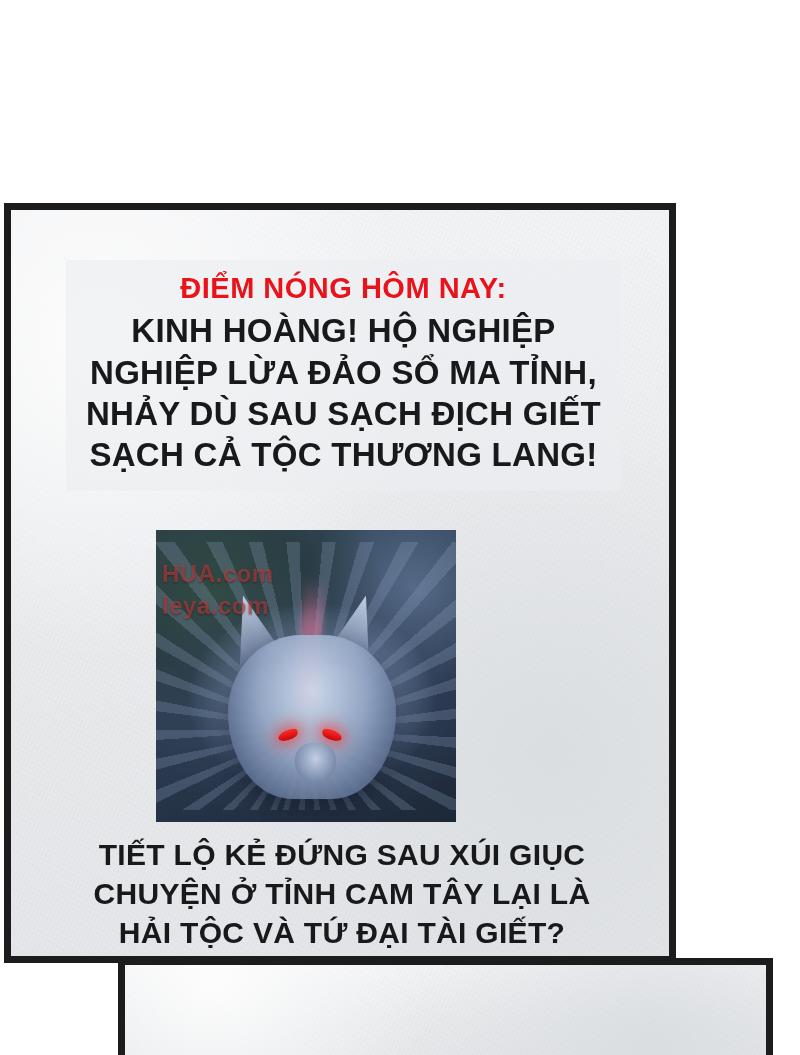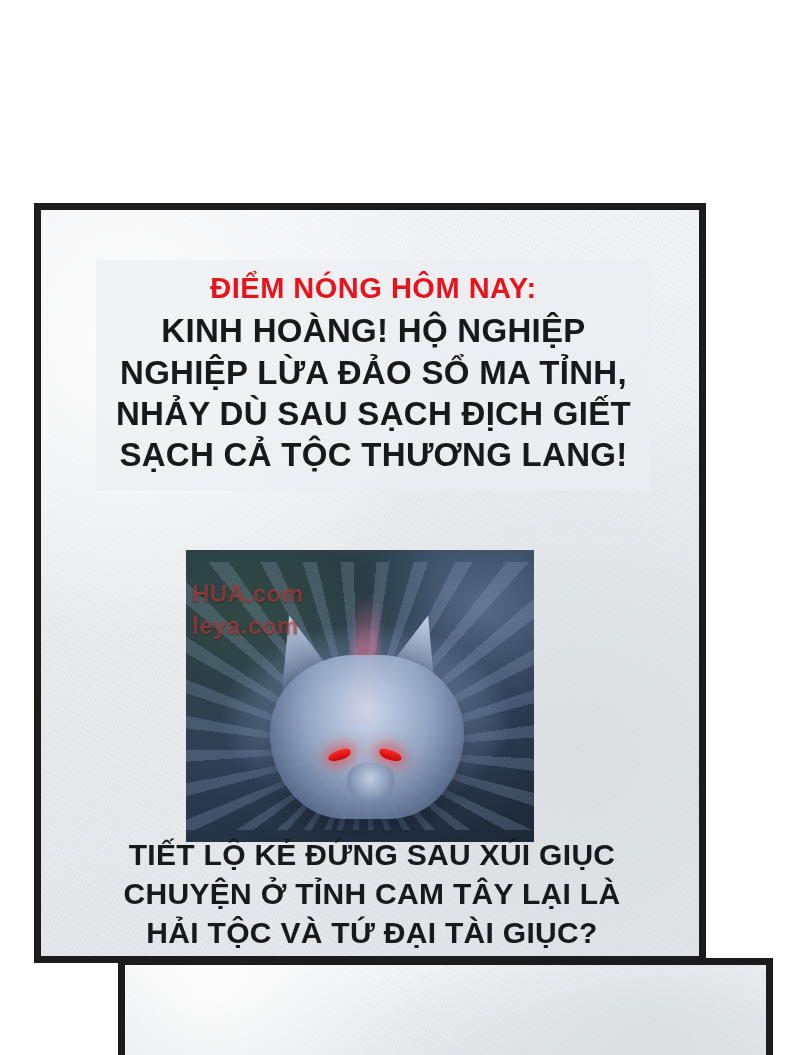--- a/index.html
+++ b/index.html
@@ -17,21 +17,21 @@
 
   
   .page {
     position: absolute;
     inset: 0;
     background: #ffffff;
   }
 
   .panel {
     position: absolute;
-    left: 34px;
+    left: 4px;
     top: 203px;
     width: 672px;
     height: 760px;
     border: 7px solid #1c1c1c;
     background: #86efac;
     box-sizing: border-box;
     overflow: hidden;
   }
 
   
@@ -77,25 +77,24 @@
     margin: 0;
     letter-spacing: 0.3px;
   }
   .headline .hl-line { display: block; }
 
   
   .inset {
     position: absolute;
     left: 145px;
     top: 320px;
-    width: 348px;
+    width: 300px;
     height: 292px;
     overflow: hidden;
     background: #2d3b4e;
-    margin-top: 20px;
   }
 
   .inset-art {
     position: absolute;
     inset: 0;
     background:
       radial-gradient(ellipse 58% 46% at 52% 58%, rgba(168,186,214,0.95) 0%, rgba(120,141,176,0.75) 38%, rgba(60,76,102,0.2) 72%, rgba(0,0,0,0) 100%),
       radial-gradient(ellipse 70% 60% at 20% 22%, rgba(48,74,62,0.85) 0%, rgba(33,52,48,0.55) 45%, rgba(0,0,0,0) 80%),
       radial-gradient(ellipse 60% 60% at 86% 20%, rgba(98,118,150,0.75) 0%, rgba(40,56,82,0.3) 60%, rgba(0,0,0,0) 100%),
       linear-gradient(160deg, #3c5361 0%, #33465c 35%, #263448 70%, #1d2837 100%);
@@ -242,21 +241,21 @@
         <div class="eye right"></div>
         <div class="muzzle"></div>
       </div>
       <div class="wm wm1">HUA.com</div>
       <div class="wm wm2">leya.com</div>
     </div>
 
     <div class="caption">
       <span class="cap-line">TIẾT LỘ KẺ ĐỨNG SAU XÚI GIỤC</span>
       <span class="cap-line">CHUYỆN Ở TỈNH CAM TÂY LẠI LÀ</span>
-      <span class="cap-line">HẢI TỘC VÀ TỨ ĐẠI TÀI GIỤC?</span>
+      <span class="cap-line">HẢI TỘC VÀ TỨ ĐẠI TÀI GIẾT?</span>
     </div>
   </div>
 
   <div class="panel-bottom">
     <div class="panel-texture"></div>
   </div>
 
 </div>
 
 </body></html>

